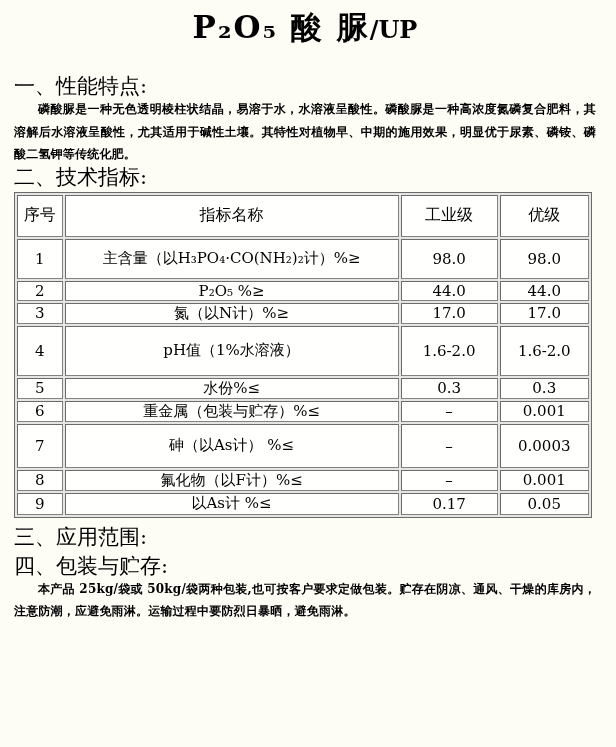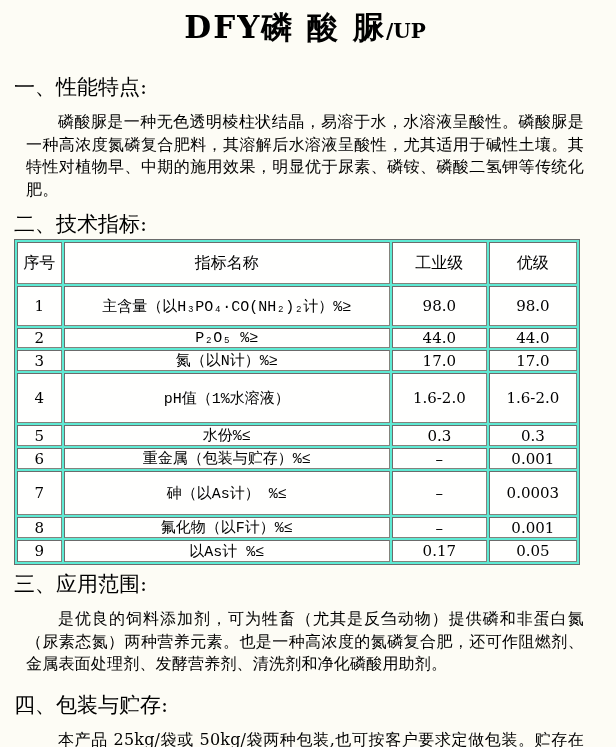--- a/index.html
+++ b/index.html
@@ -21,21 +21,21 @@
   .doc-title {
     margin: 2px 0 0 0;
     text-align: center;
     font-size: 31px;
     font-weight: bold;
     letter-spacing: 2px;
     line-height: 42px;
     white-space: pre;
   }
   .doc-title .suffix {
-    font-size: 20px;
+    font-size: 24px;
     letter-spacing: 0;
     margin-top: 37px;
   }
   
   .formula {
     margin: 16px 0 0 0;
     font-size: 15px;
     line-height: 20px;
     white-space: pre-wrap;
     letter-spacing: 0.5px;
@@ -44,67 +44,68 @@
   .sec-heading {
     margin: 0;
     font-size: 21px;
     font-weight: normal;
     line-height: 23px;
   }
   .sec-heading.first {
     margin-top: 24px;
   }
   .body-par {
-    margin: 12px;
-    font-size: 16px;
+    margin: 0;
+    font-size: 12px;
     line-height: 22.5px;
     text-indent: 2em;
     text-align: justify;
     letter-spacing: 0.2px;
+    font-weight: bold;
   }
   
   table.spec {
-    margin: 3px 16px 0 0;
+    margin: 3px 4px 0 0;
     border-collapse: separate;
     border-spacing: 2px;
-    background: #5eead4;
+    background: #e5e5e5;
     border: 1px solid #6b6b6b;
     table-layout: fixed;
   }
   table.spec th, table.spec td {
     background: #fffffe;
     border: 1px solid #84827c;
     border-top-color: #6b6b6b;
     border-left-color: #6b6b6b;
     text-align: center;
     vertical-align: middle;
     font-weight: normal;
     font-size: 15px;
     padding: 0 3px;
     overflow: hidden;
   }
   .c0 { width: 38px; }
-  .c1 { width: 330px; font-family: Liberation Mono, monospace; }
+  .c1 { width: 330px; }
   .c2 { width: 90px; }
   .c3 { width: 82px; }
   tr.tr-head th { height: 40px; font-size: 16px; }
   tr.tr-a td { height: 38px; }
   tr.tr-s td { height: 18px; }
   tr.tr-m td { height: 48px; }
   tr.tr-l td { height: 42px; }
   tr.tr-e td { height: 20px; }
   .gap-s { height: 8px; }
   .gap-t { height: 6px; }
 </style>
 </head>
 <body>
 
 <div class="page">
 
-  <h1 class="doc-title"><span>DFY磷 酸 脲</span><span class="suffix">/UP</span></h1>
+  <h1 class="doc-title"><span>P₂O₅ 酸 脲</span><span class="suffix">/UP</span></h1>
 
 
   <h2 class="sec-heading first">一、性能特点:</h2>
   <p class="body-par">磷酸脲是一种无色透明棱柱状结晶，易溶于水，水溶液呈酸性。磷酸脲是一种高浓度氮磷复合肥料，其溶解后水溶液呈酸性，尤其适用于碱性土壤。其特性对植物早、中期的施用效果，明显优于尿素、磷铵、磷酸二氢钾等传统化肥。</p>
 
   <h2 class="sec-heading">二、技术指标:</h2>
 
   <table class="spec">
     <tbody>
         <tr class="tr-head">
@@ -166,20 +167,19 @@
       <td class="c1">以As计 %≤</td>
       <td class="c2">0.17</td>
       <td class="c3">0.05</td>
     </tr>
   </tbody>
     </table>
 
   <div class="gap-s"></div>
 
   <h2 class="sec-heading">三、应用范围:</h2>
-  <p class="body-par">是优良的饲料添加剂，可为牲畜（尤其是反刍动物）提供磷和非蛋白氮（尿素态氮）两种营养元素。也是一种高浓度的氮磷复合肥，还可作阻燃剂、金属表面处理剂、发酵营养剂、清洗剂和净化磷酸用助剂。</p>
 
   <div class="gap-t"></div>
 
   <h2 class="sec-heading">四、包装与贮存:</h2>
   <p class="body-par">本产品 25kg/袋或 50kg/袋两种包装,也可按客户要求定做包装。贮存在阴凉、通风、干燥的库房内，注意防潮，应避免雨淋。运输过程中要防烈日暴晒，避免雨淋。</p>
 
 </div>
 
 </body></html>

